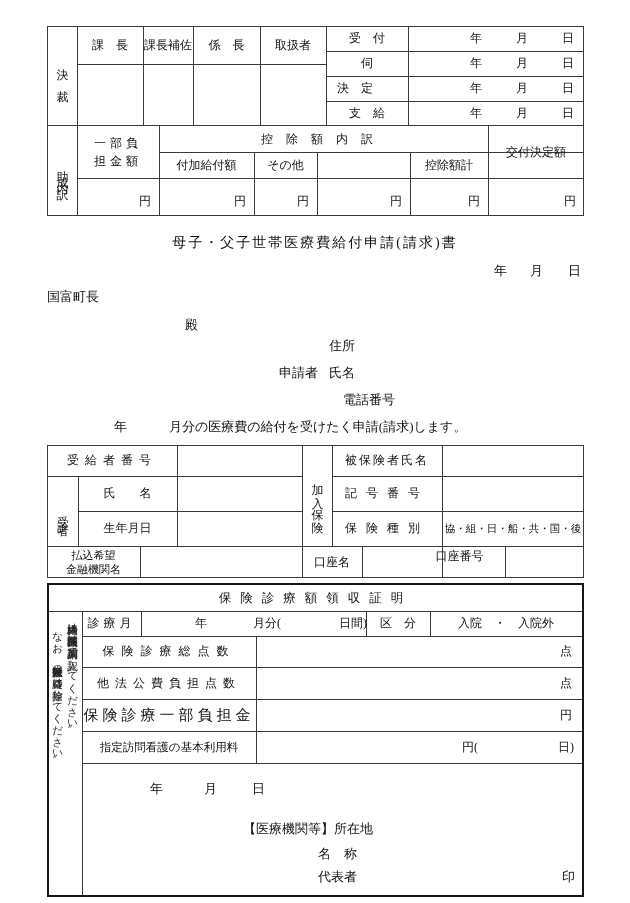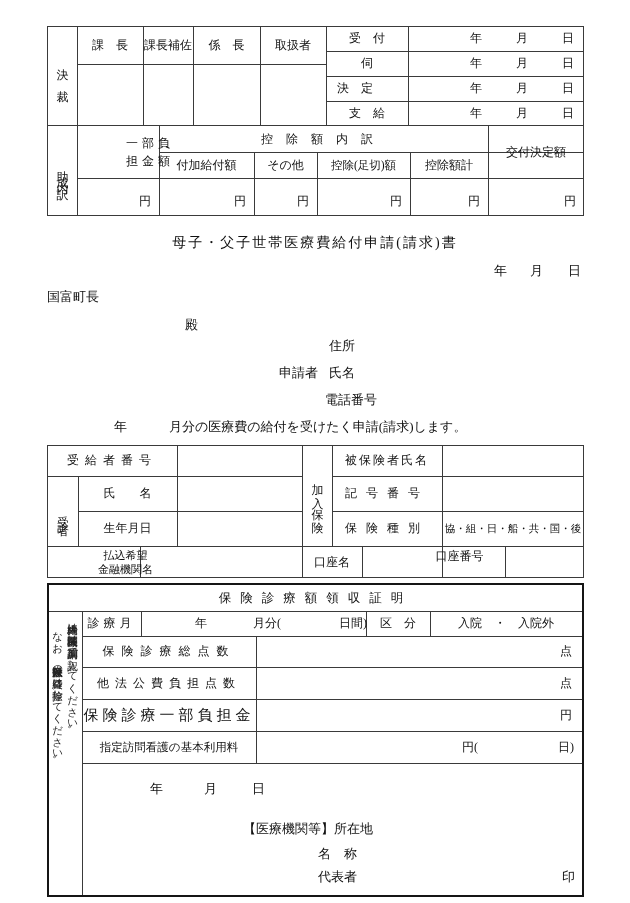--- a/index.html
+++ b/index.html
@@ -5,21 +5,21 @@
   html,body{margin:0;padding:0;background:#fff;}
   .sheet{position:relative;width:630px;height:903px;background:#fff;
          font-family:"Liberation Serif","DejaVu Serif",serif;color:#111;overflow:hidden;}
   .l{position:absolute;background:#3a3a3a;}
   .box{position:absolute;border:1px solid #3a3a3a;box-sizing:border-box;background:transparent;}
   .box2{position:absolute;border:2px solid #151515;box-sizing:border-box;}
   .c{position:absolute;display:flex;align-items:center;justify-content:center;
      font-size:12px;white-space:nowrap;box-sizing:border-box;}
   .txt{position:absolute;font-size:13px;white-space:nowrap;}
   .vert{writing-mode:vertical-rl;text-orientation:upright;}
-  .two{flex-direction:column;line-height:18px;margin-left:32px;}
+  .two{flex-direction:column;line-height:18px;}
   .br{align-items:flex-end;justify-content:flex-end;padding:0 8px 5px 0;}
   .ru{justify-content:flex-end;padding-right:10px;}
   .date3{justify-content:flex-end;gap:34px;padding-right:10px;}
   .note{position:absolute;writing-mode:vertical-rl;text-orientation:upright;
         font-size:10.5px;line-height:15px;color:#222;}
   .note .n2{padding-top:8px;}
   .ttl{position:absolute;left:0;width:630px;text-align:center;font-size:14px;letter-spacing:2px;}
 </style>
 </head>
 <body>
@@ -85,21 +85,20 @@
   <div class="l" style="left:77px;top:178px;width:507px;height:1px"></div>
 
   <div class="c vert" style="left:47px;top:126px;width:30px;height:89px;letter-spacing:6px;padding-top:4px">助成内訳</div>
   <div class="c two" style="left:77px;top:126px;width:82px;height:52px;letter-spacing:4px">
     <span>一部負</span>
     <span>担金額</span>
   </div>
   <div class="c" style="left:159px;top:126px;width:329px;height:26px;letter-spacing:13px">控除額内訳</div>
   <div class="c" style="left:159px;top:152px;width:95px;height:26px">付加給付額</div>
   <div class="c" style="left:254px;top:152px;width:63px;height:26px">その他</div>
-  <div class="c" style="left:317px;top:152px;width:93px;height:26px;font-size:11.5px">控除(足切)額</div>
   <div class="c" style="left:410px;top:152px;width:78px;height:26px">控除額計</div>
   <div class="c" style="left:488px;top:126px;width:96px;height:52px">交付決定額</div>
   <div class="c br" style="left:77px;top:178px;width:82px;height:37px">
       <span>円</span>
     </div>
   <div class="c br" style="left:159px;top:178px;width:95px;height:37px">
       <span>円</span>
     </div>
   <div class="c br" style="left:254px;top:178px;width:63px;height:37px">
       <span>円</span>
@@ -116,21 +115,21 @@
 
   <div class="ttl" style="top:234px">母子・父子世帯医療費給付申請(請求)書</div>
   <div class="txt" style="left:494px;top:262px">年</div>
   <div class="txt" style="left:530px;top:262px">月</div>
   <div class="txt" style="left:568px;top:262px">日</div>
   <div class="txt" style="left:47px;top:288px">国富町長</div>
   <div class="txt" style="left:185px;top:316px">殿</div>
   <div class="txt" style="left:329px;top:337px">住所</div>
   <div class="txt" style="left:279px;top:364px">申請者</div>
   <div class="txt" style="left:329px;top:364px">氏名</div>
-  <div class="txt" style="left:325px;top:391px">電話番号</div>
+  <div class="txt" style="left:343px;top:391px">電話番号</div>
   <div class="txt" style="left:114px;top:418px">年</div>
   <div class="txt" style="left:169px;top:418px">月分の医療費の給付を受けたく申請(請求)します。</div>
 
   <div class="box" style="left:47px;top:445px;width:537px;height:133px"></div>
   <div class="l" style="left:177px;top:446px;width:1px;height:100px"></div>
   <div class="l" style="left:302px;top:446px;width:1px;height:131px"></div>
   <div class="l" style="left:332px;top:446px;width:1px;height:100px"></div>
   <div class="l" style="left:442px;top:446px;width:1px;height:131px"></div>
   <div class="l" style="left:78px;top:476px;width:1px;height:70px"></div>
   <div class="l" style="left:140px;top:546px;width:1px;height:31px"></div>

